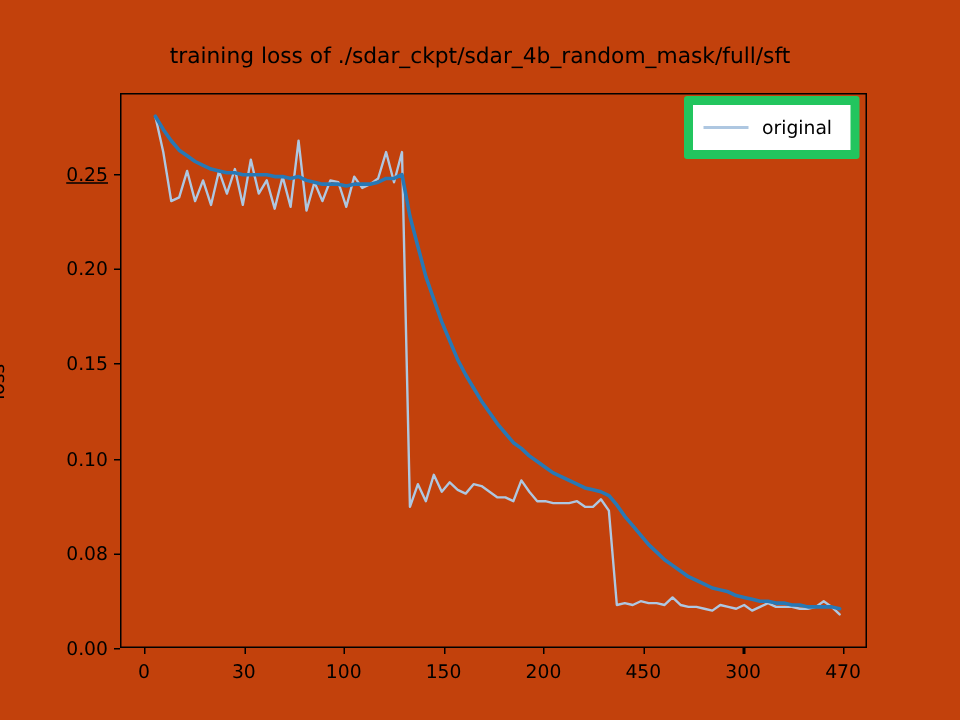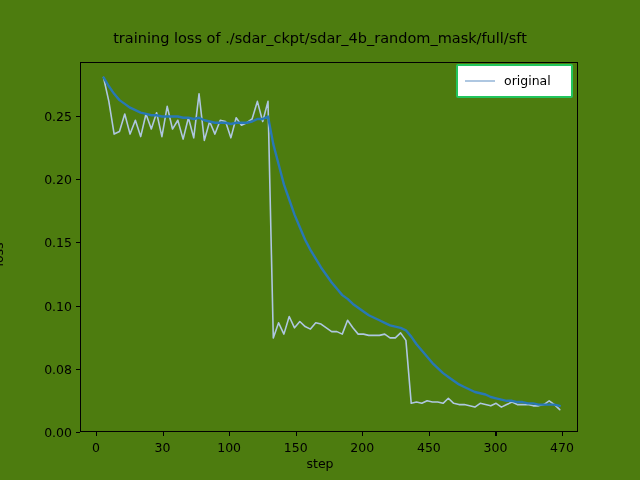--- a/index.html
+++ b/index.html
@@ -10,21 +10,21 @@
   body {
     width: 640px;
     height: 480px;
     overflow: hidden;
     font-family: "DejaVu Sans", sans-serif;
   }
   #figure {
     position: relative;
     width: 640px;
     height: 480px;
-    background: #4d7c0f;
+    background: #c2410c;
   }
   #chart-title {
     position: absolute;
     left: 0;
     top: 30px;
     width: 640px;
     text-align: center;
     font-size: 14.5px;
     color: #000000;
     white-space: nowrap;
@@ -93,21 +93,21 @@
     text-align: center;
     font-size: 12.5px;
     color: #000000;
   }
   #legend {
     position: absolute;
     left: 456px;
     top: 64px;
     width: 117px;
     box-sizing: border-box;
-    border: 2px solid #22c55e;
+    border: 6px solid #22c55e;
     border-radius: 2px;
     background: #ffffff;
     padding: 6px 7px 7px 7px;
   }
   .legend-row {
     display: flex;
     align-items: center;
     height: 17px;
   }
   .legend-swatch {
@@ -126,29 +126,28 @@
 </style>
 </head>
 <body>
 
 <div id="figure">
 
   <div id="chart-title">training loss of ./sdar_ckpt/sdar_4b_random_mask/full/sft</div>
 
   <div id="ylabel">loss</div>
 
-  <div id="xlabel">step</div>
 
   <div id="ytick-labels">
       <div class="tick-label ytick-label" style="left: 20px; width: 52px; top: 432px;">0.00</div>
       <div class="tick-label ytick-label" style="left: 20px; width: 52px; top: 368.752px;">0.08</div>
       <div class="tick-label ytick-label" style="left: 20px; width: 52px; top: 305.504px;">0.10</div>
       <div class="tick-label ytick-label" style="left: 20px; width: 52px; top: 242.256px;">0.15</div>
       <div class="tick-label ytick-label" style="left: 20px; width: 52px; top: 179.009px;">0.20</div>
-      <div class="tick-label ytick-label" style="left: 20px; width: 52px; top: 115.761px;">0.25</div>
+      <div class="tick-label ytick-label" style="left: 20px; width: 52px; top: 115.761px; text-decoration: underline;">0.25</div>
     </div>
   <div id="xtick-labels">
       <div class="tick-label xtick-label" style="left: 95.9786px; top: 440px;">0</div>
       <div class="tick-label xtick-label" style="left: 162.556px; top: 440px;">30</div>
       <div class="tick-label xtick-label" style="left: 229.134px; top: 440px;">100</div>
       <div class="tick-label xtick-label" style="left: 295.711px; top: 440px;">150</div>
       <div class="tick-label xtick-label" style="left: 362.289px; top: 440px;">200</div>
       <div class="tick-label xtick-label" style="left: 428.866px; top: 440px;">450</div>
       <div class="tick-label xtick-label" style="left: 495.444px; top: 440px;">300</div>
       <div class="tick-label xtick-label" style="left: 562.021px; top: 440px;">470</div>

